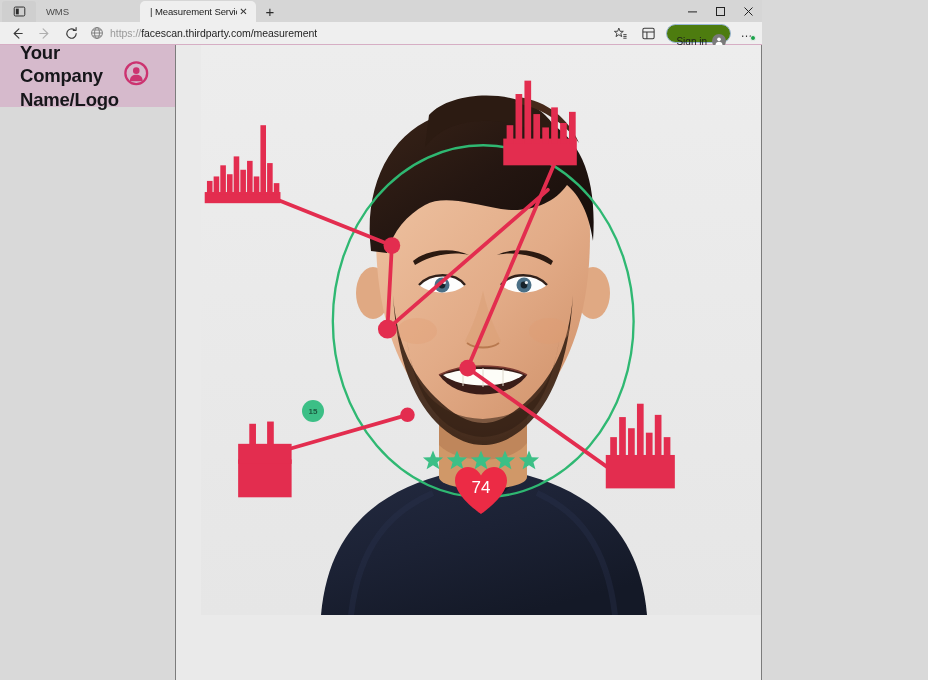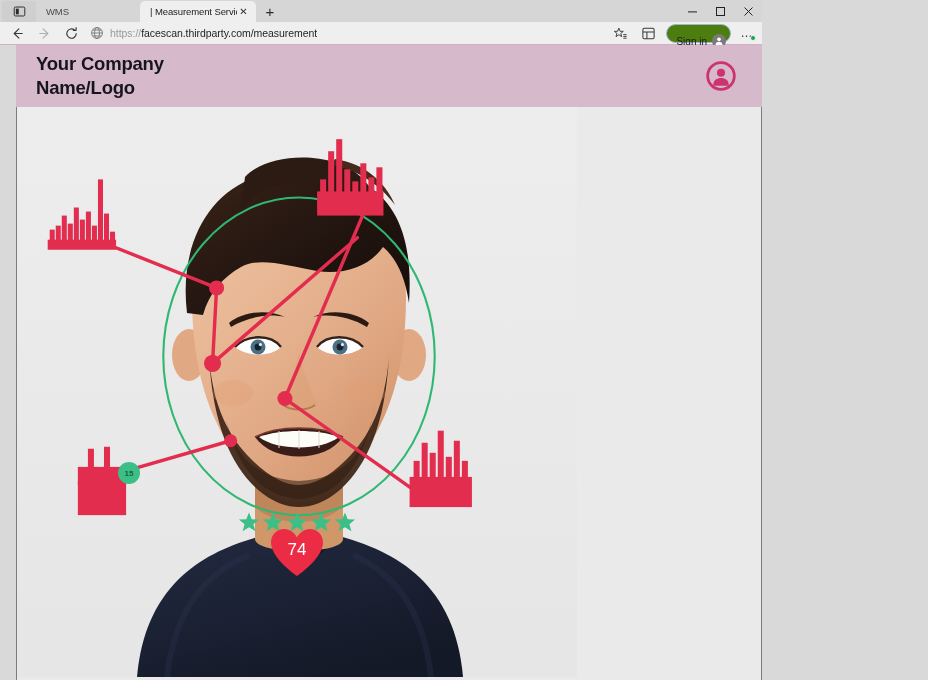--- a/index.html
+++ b/index.html
@@ -106,21 +106,21 @@
   .more { position: relative; width: 22px; height: 22px;
           display: flex; align-items: center; justify-content: center;
           font-size: 12px; color: #333; letter-spacing: 1px; }
   .more .dot {
     position: absolute; right: 2px; bottom: 3px;
     width: 6px; height: 6px; border-radius: 50%;
     background: #19a34a; border: 1px solid #efefef;
   }
 
   
-  .page { flex: 1; display: flex; flex-direction: column; overflow: hidden; margin-left: 16px; }
+  .page { flex: 1; display: flex; flex-direction: row; overflow: hidden; }
 
   .site-header {
     height: 62px; background: #d6bacc;
     display: flex; align-items: center; justify-content: space-between;
     padding: 0 26px 0 20px; flex: 0 0 62px;
   }
   .logo-text {
     font-size: 18.5px; font-weight: bold; color: #16161a;
     line-height: 1.28; white-space: pre-line; letter-spacing: -0.2px;
   }
@@ -128,21 +128,21 @@
 
   .content {
     flex: 1; position: relative; overflow: hidden;
     background: #eaeaea;
     border-left: 1px solid #7c7c7c;
     border-right: 1px solid #7c7c7c;
   }
 
   .photo-stage {
     position: absolute; inset: 0;
-    display: flex; justify-content: flex-start; border-radius: 17px;
+    display: flex; justify-content: flex-end; border-radius: 17px;
   }
   .photo-wrap { position: relative; width: 560px; height: 100%; }
 
   
   .portrait { position: absolute; inset: 0; }
 
   .overlay { position: absolute; inset: 0; }
   .overlay svg { width: 100%; height: 100%; display: block; }
 
   .badge-15 {

